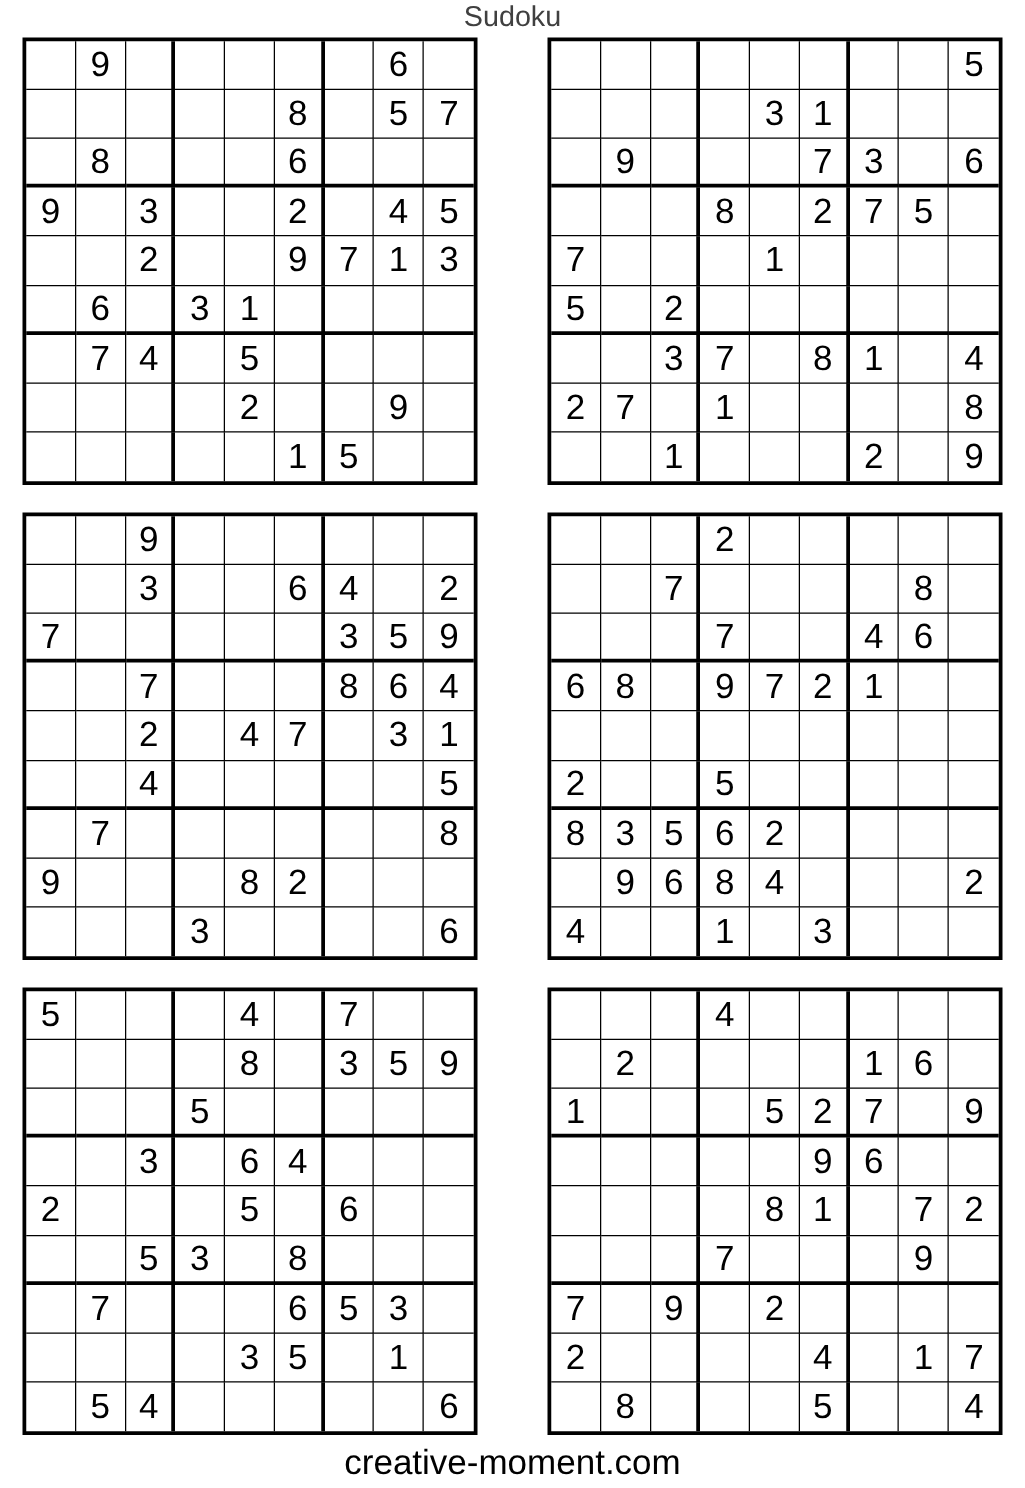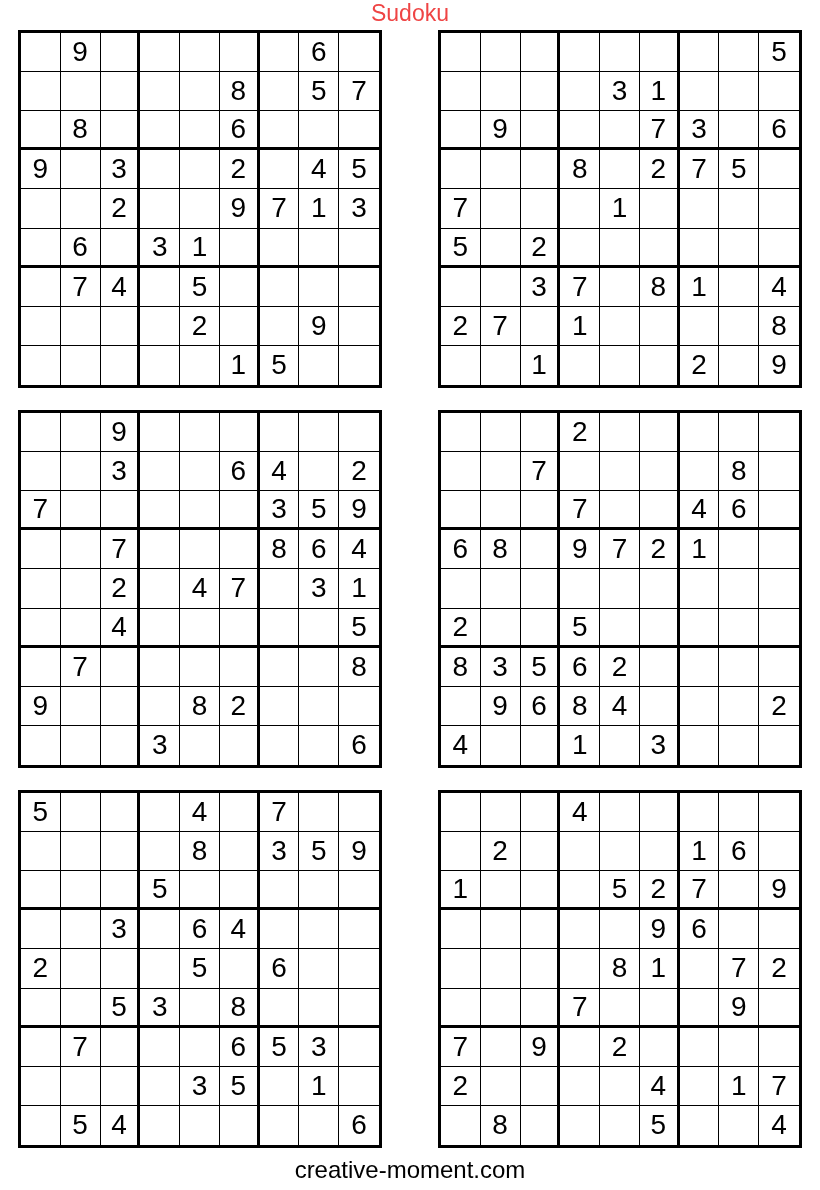--- a/index.html
+++ b/index.html
@@ -9,21 +9,21 @@
     font-family: "Liberation Sans", sans-serif;
     color: #000000;
   }
   body { height: 1190px; overflow: hidden; }
 
   .page-title {
     height: 30px;
     text-align: center;
     font-size: 23px;
     line-height: 26px;
-    color: #ef4444;
+    color: #404040;
   }
 
   .grids-wrap {
     display: grid;
     grid-template-columns: 364px 364px;
     column-gap: 56px;
     row-gap: 22px;
     padding-left: 18px;
   }
 
@@ -48,21 +48,21 @@
     color: #000000;
   }
   .cell.br { border-right-width: 3px; }
   .cell.bb { border-bottom-width: 3px; }
   .cell.last-col { border-right: none; }
   .cell.last-row { border-bottom: none; }
 
   .page-footer {
     margin-top: 8px;
     text-align: center;
-    font-size: 24px;
+    font-size: 28px;
     line-height: 28px;
     color: #000000;
   }
 </style>
 </head>
 <body>
 
 <div class="page-title">Sudoku</div>
 
 <div class="grids-wrap">

